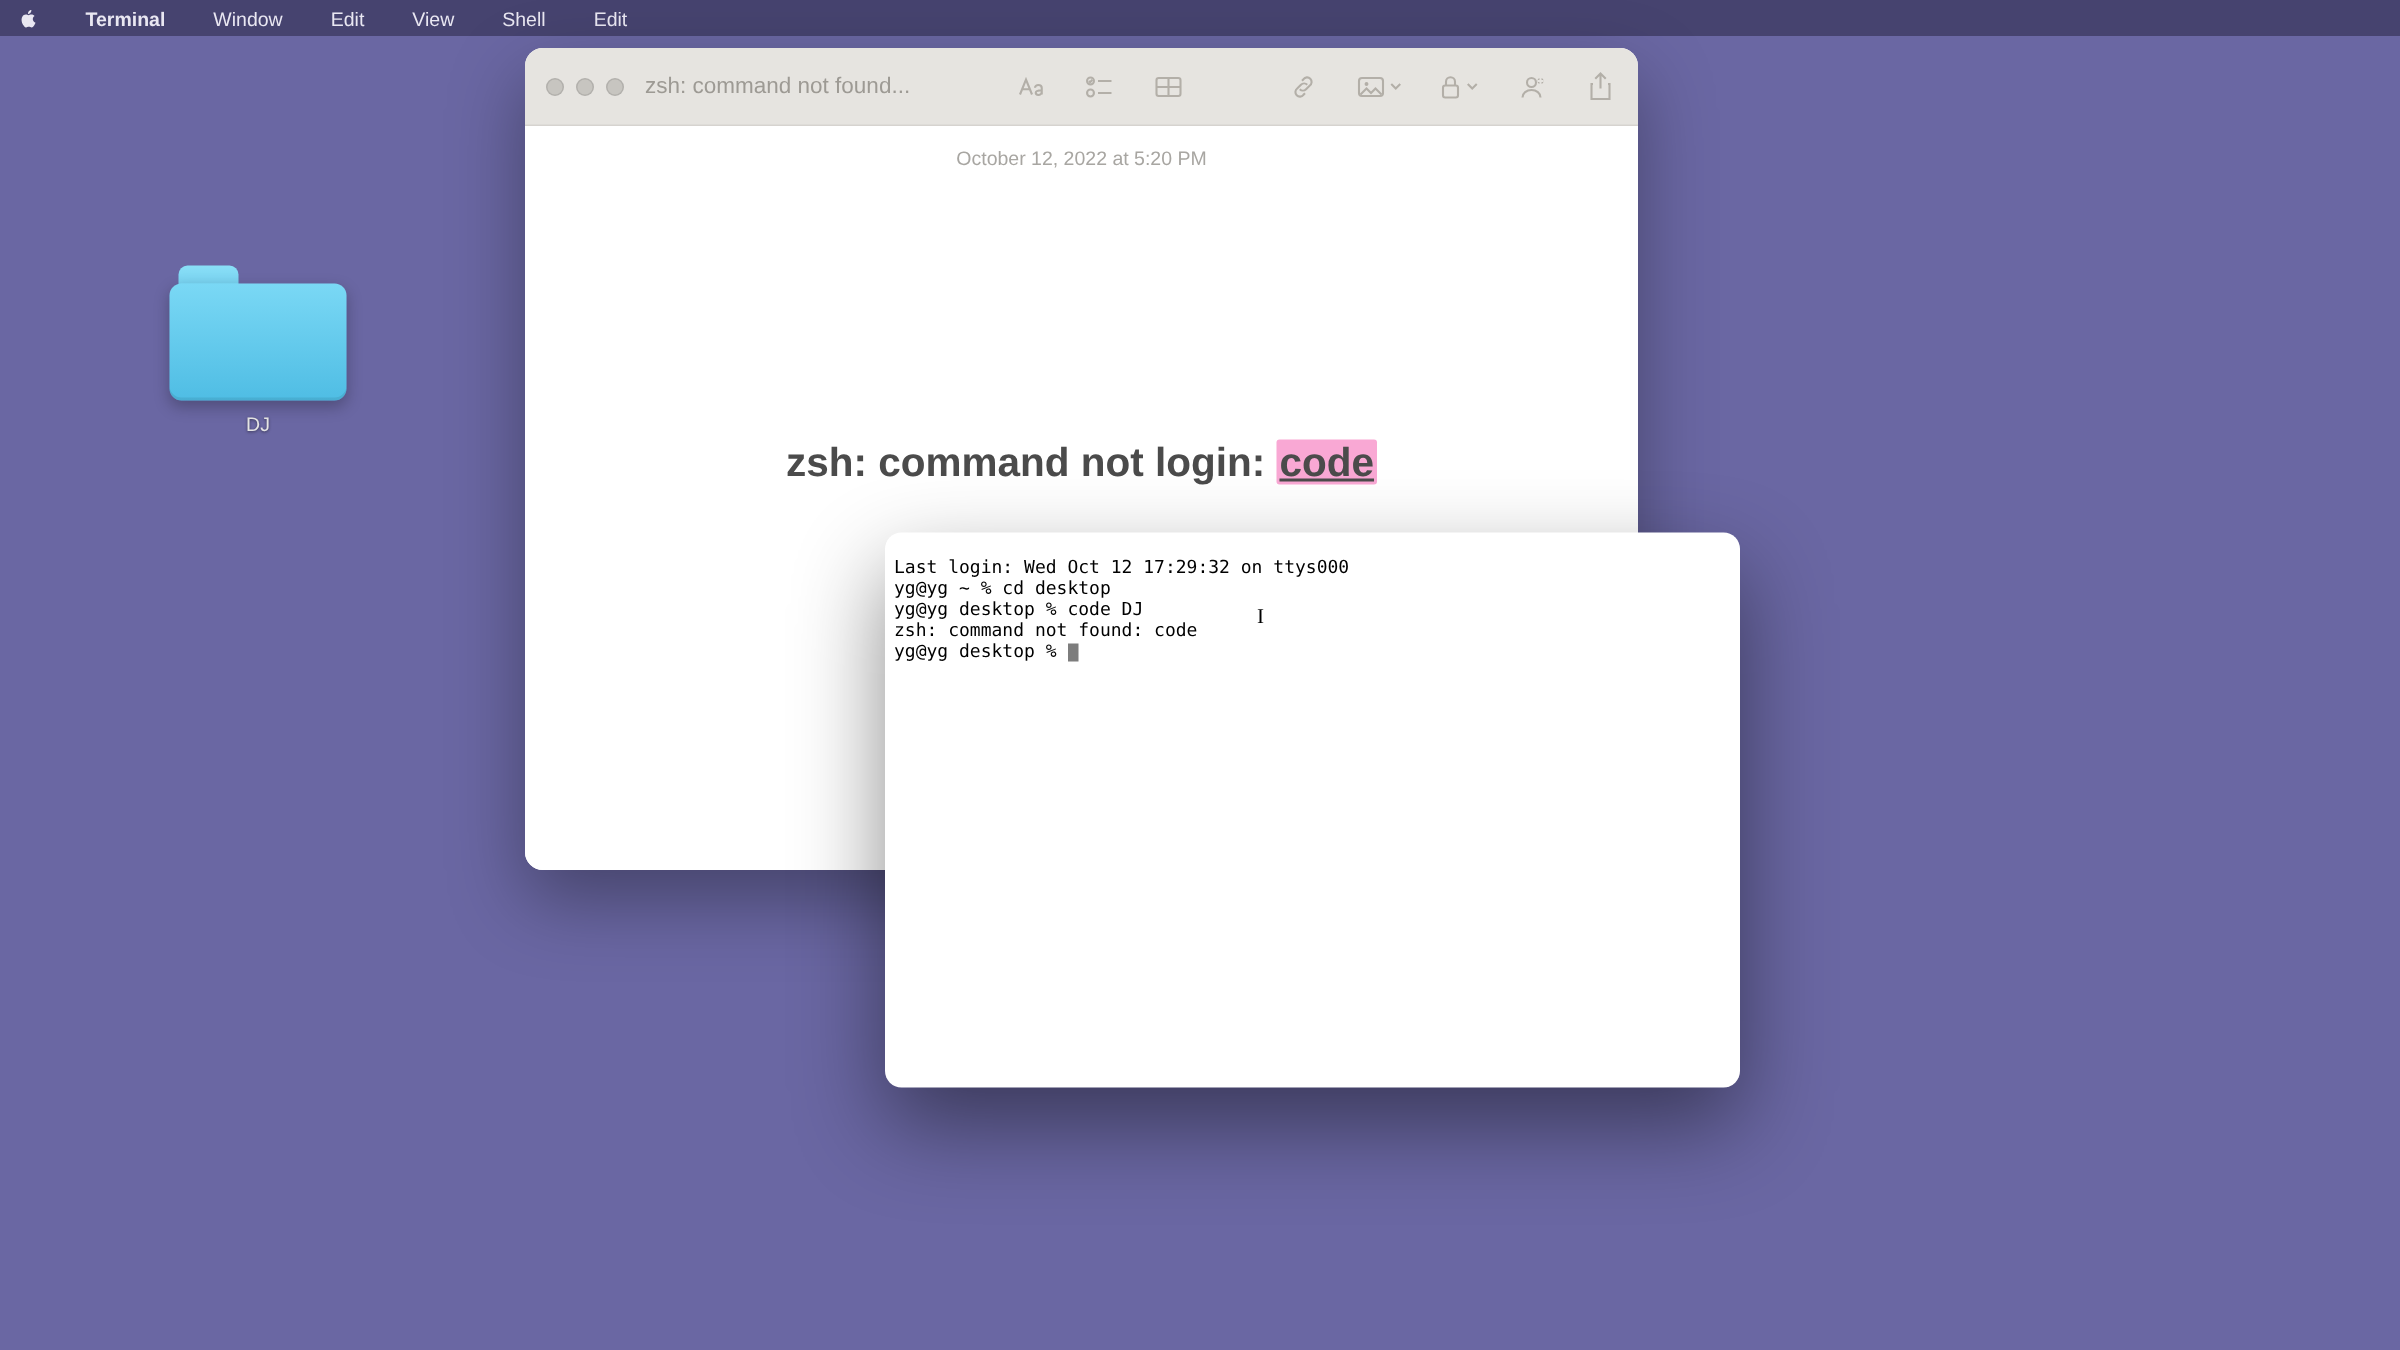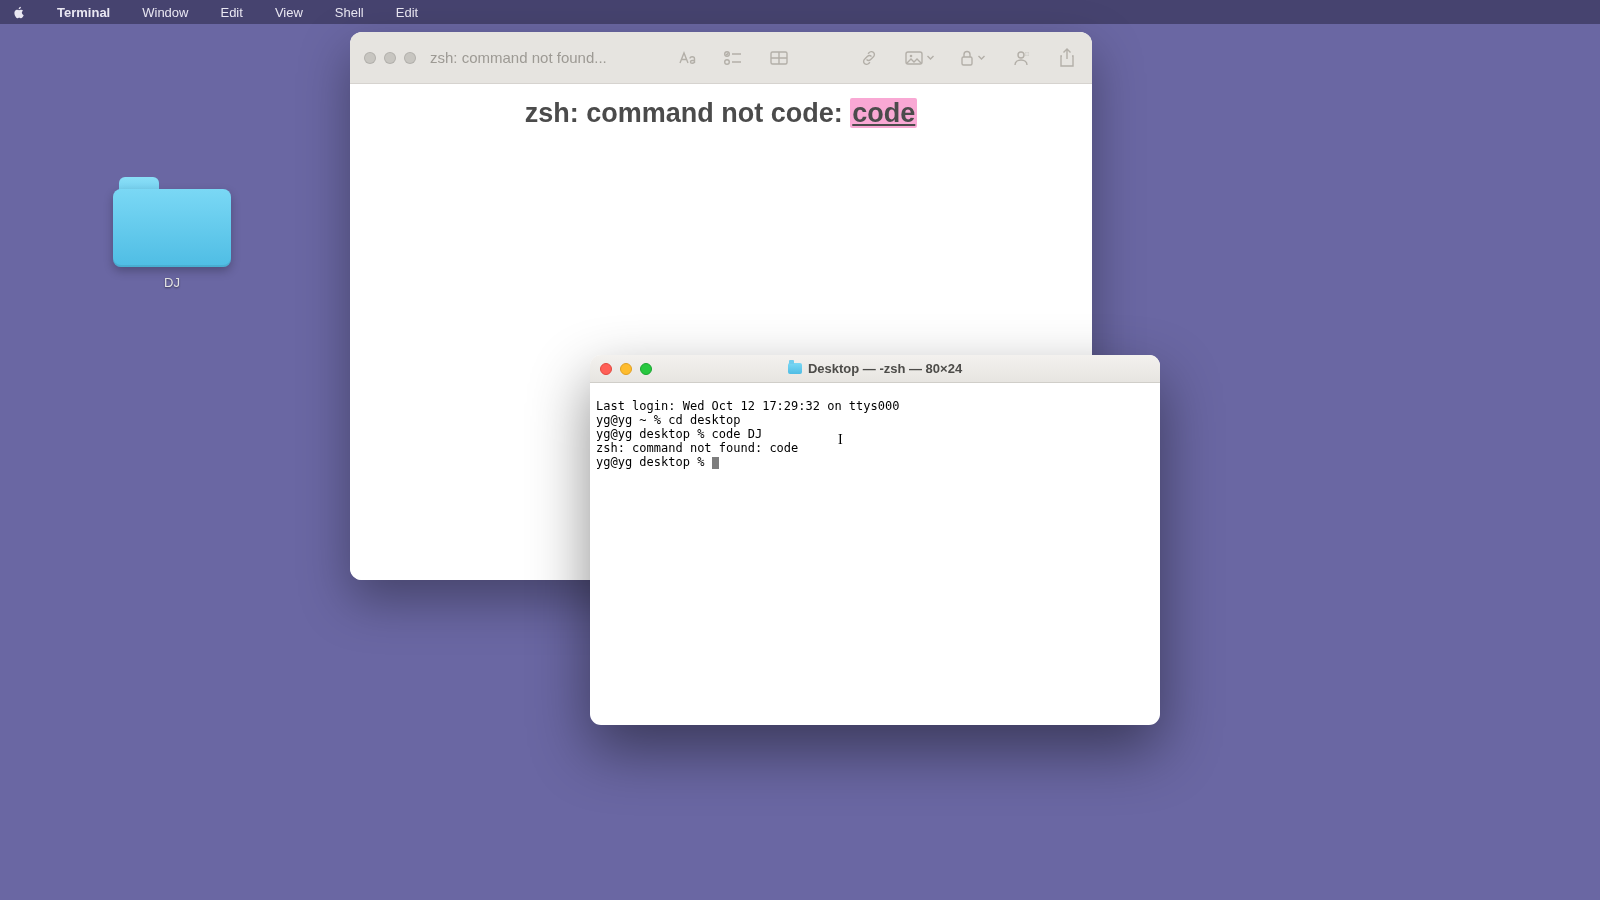--- a/index.html
+++ b/index.html
@@ -278,37 +278,27 @@
       </span>
       <span class="icon-btn">
         <svg width="18" height="20" viewBox="0 0 18 20" fill="none" stroke="#b3afa8" stroke-width="1.4">
             <path d="M9 1v10M5.5 4.5 9 1l3.5 3.5"></path>
             <path d="M4 8H3v10h12V8h-1"></path>
           </svg>
       </span>
     </div>
   </div>
   <div class="notes-body">
+    <div class="notes-date">October 12, 2022 at 5:20 PM</div>
     <div class="notes-heading">
-      <span>zsh: command not code: </span><span class="hl">code</span>
+      <span>zsh: command not login: </span><span class="hl">code</span>
     </div>
   </div>
 </div>
 
 <div class="term-window">
-  <div class="term-titlebar">
-    <div class="traffic">
-      <div class="tl tl-red"></div>
-      <div class="tl tl-yellow"></div>
-      <div class="tl tl-green"></div>
-    </div>
-    <div class="term-title">
-      <span class="term-folder-icon"></span>
-      <span>Desktop — -zsh — 80×24</span>
-    </div>
-  </div>
   <div class="term-content"><span>Last login: Wed Oct 12 17:29:32 on ttys000</span>
 <span>yg@yg ~ % cd desktop</span>
 <span>yg@yg desktop % code DJ</span>
 <span>zsh: command not found: code</span>
 <span>yg@yg desktop % </span><span class="cursor-block"></span>
 <span class="text-caret" style="left:248px; top:50px;">I</span></div>
 </div>
 
 </body></html>

